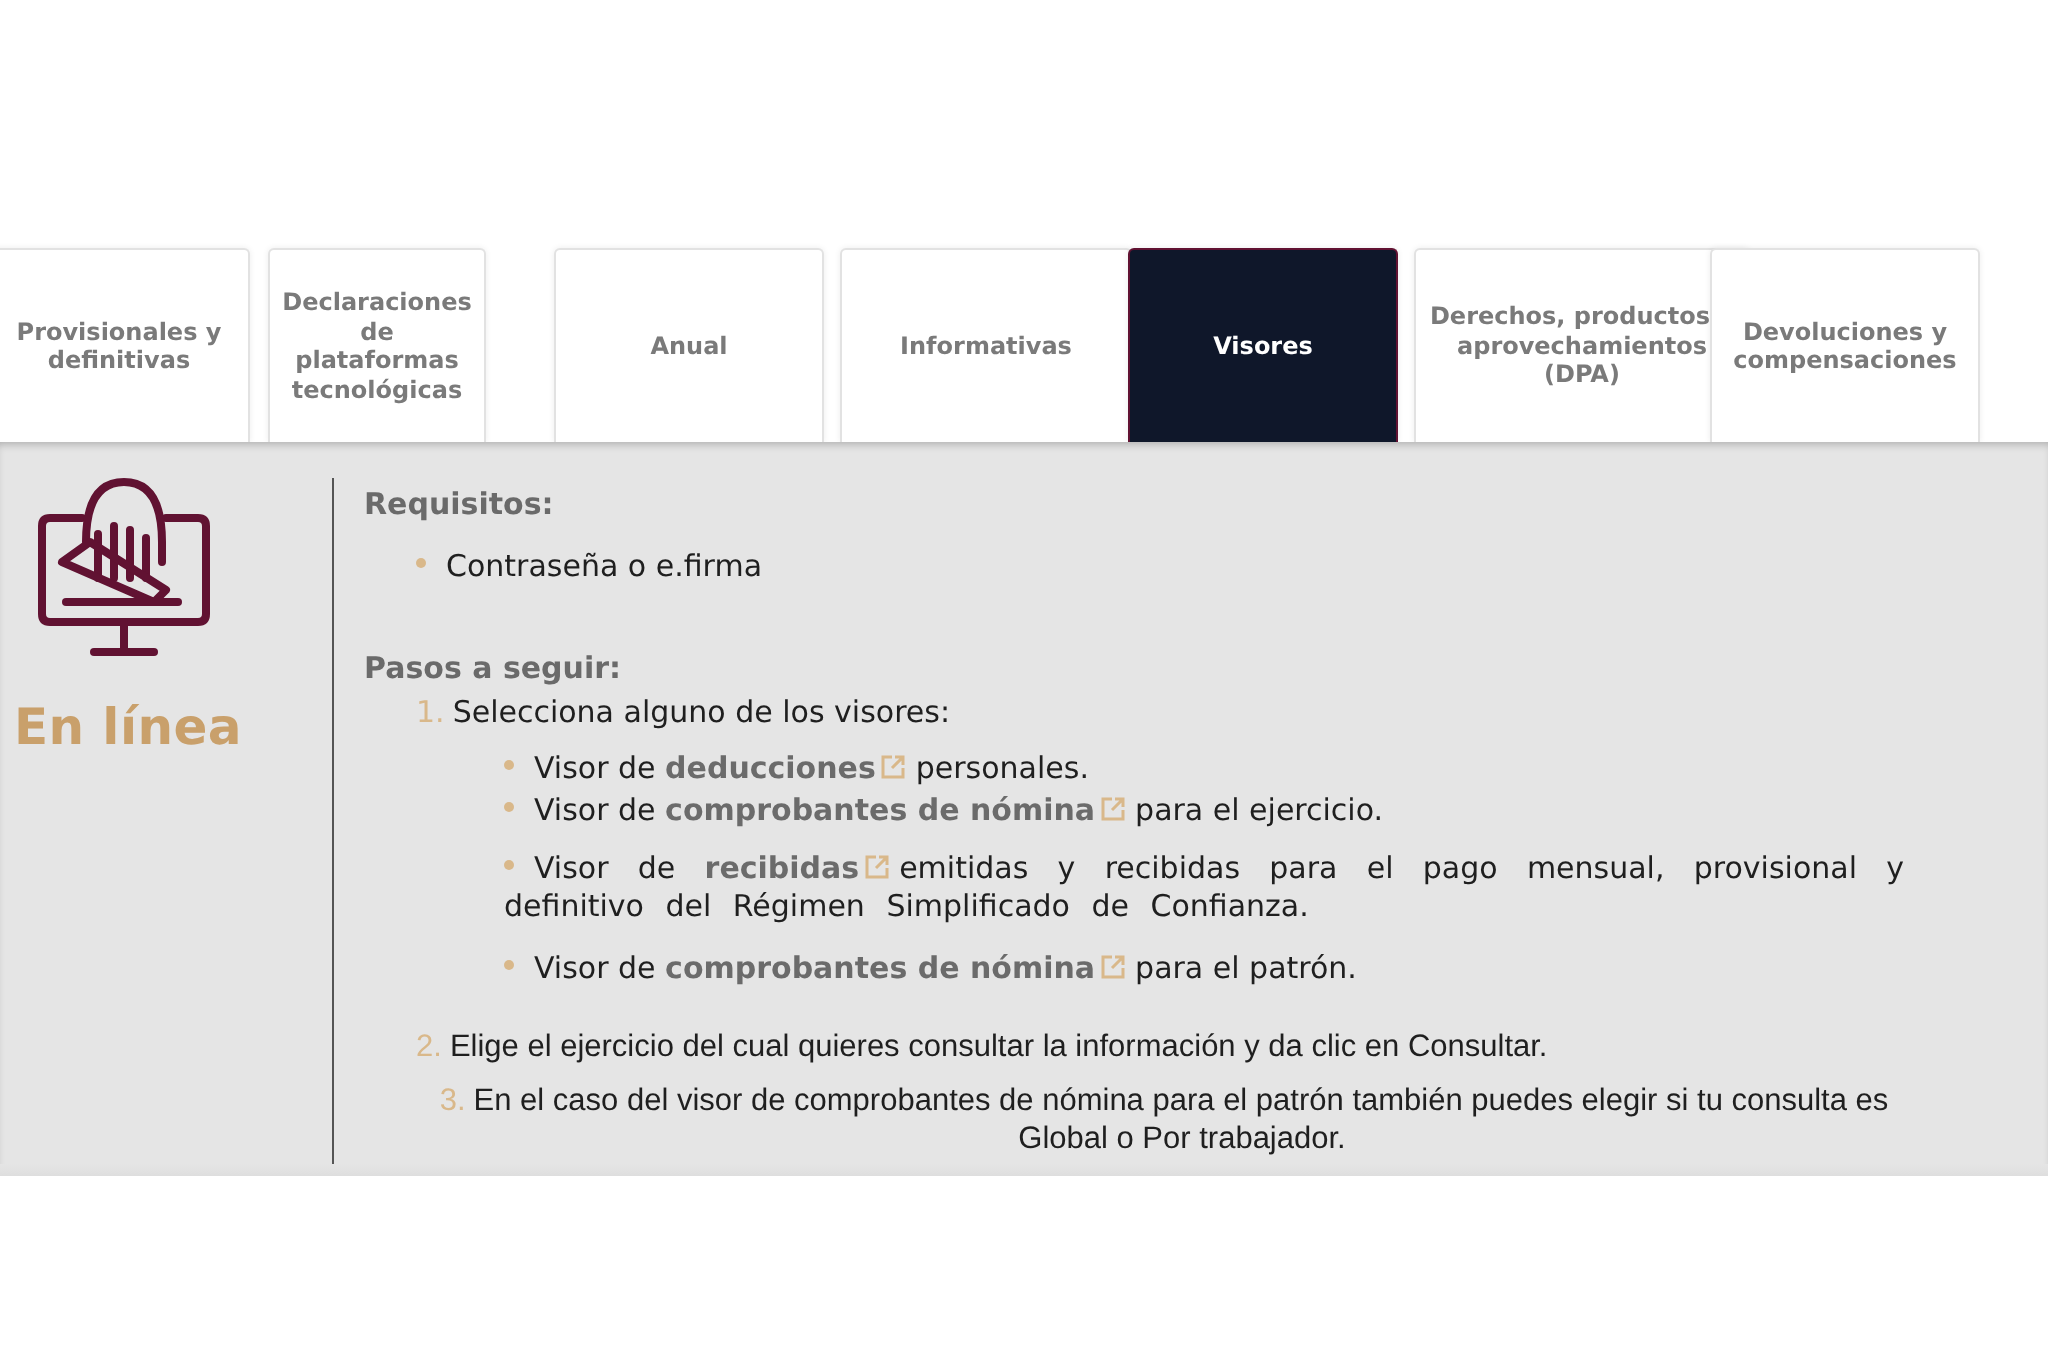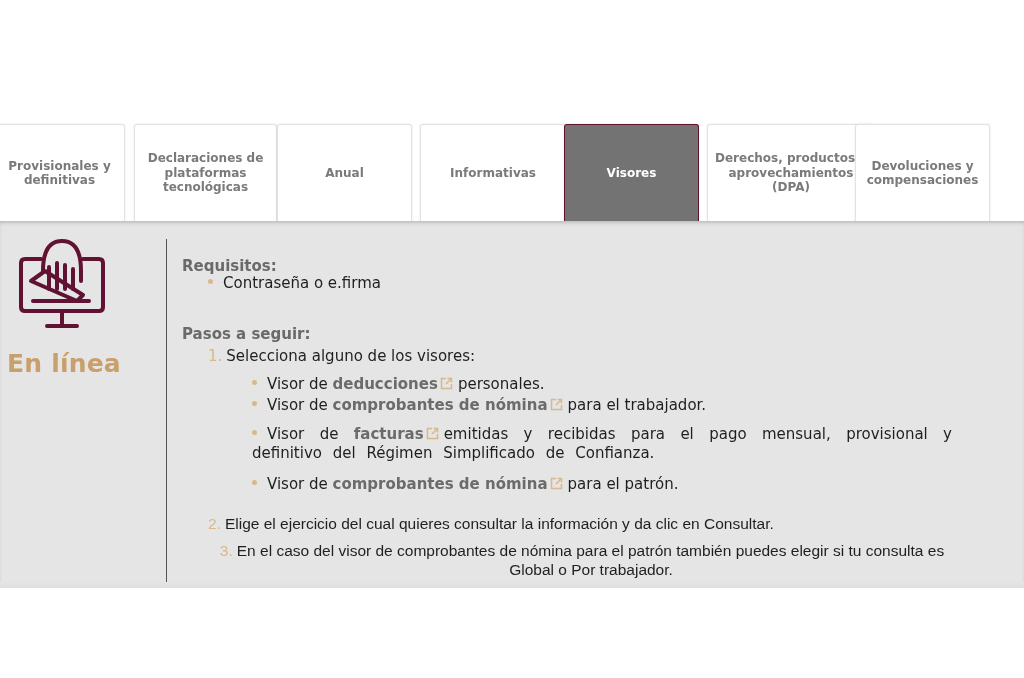--- a/index.html
+++ b/index.html
@@ -10,21 +10,21 @@
   .tab {
     position: absolute; top: 0; height: 97px;
     background: #ffffff; border: 1px solid #e2e2e2; border-bottom: none;
     border-radius: 3px 3px 0 0;
     box-shadow: 0 0 3px rgba(0,0,0,0.08);
     display: flex; align-items: center; justify-content: center;
     text-align: center; cursor: pointer;
     font-weight: bold; font-size: 12px; line-height: 14.5px; color: #7a7a7a;
     padding: 0 6px;
   }
-  .tab.active { background: #737373; color: #ffffff; border-color: #611232; }
+  .tab.active { background: #0f172a; color: #ffffff; border-color: #611232; }
 
   .panel {
     position: absolute; top: 221px; left: 0; width: 1024px; height: 367px;
     background: #e5e5e5;
     box-shadow: inset 0 3px 4px -2px rgba(0,0,0,0.25);
   }
   .panel-bottom-fade {
     position: absolute; left: 0; right: 0; bottom: 0; height: 6px;
     background: linear-gradient(#e5e5e5, #dedede);
   }
@@ -32,21 +32,21 @@
   .side { position: absolute; left: 0; top: 0; width: 166px; height: 367px; padding-left: 32px; }
   .side .icon { position: absolute; left: 17px; top: 16px; width: 90px; height: 95px; }
   .side .label {
     position: absolute; left: 7px; top: 128px;
     font-size: 25px; font-weight: bold; color: #c9a06b; letter-spacing: 0.2px;
   }
   .divider { position: absolute; left: 166px; top: 18px; width: 1px; height: 349px; background: #555; }
 
   .content { position: absolute; left: 182px; top: 18px; width: 770px; color: #1f1f1f; }
   .heading { font-size: 15px; font-weight: bold; color: #6a6a6a; }
-  .req-heading { position: absolute; top: 18px; left: 0; text-align: center; }
+  .req-heading { position: absolute; top: 4px; left: 0; text-align: center; }
   .req-item { position: absolute; top: 35px; left: 26px; font-size: 15px; }
   .steps-heading { position: absolute; top: 86px; left: 0; }
 
   .bullet { display: inline-block; width: 5px; height: 5px; border-radius: 50%; background: #d9b88a; vertical-align: middle; margin-right: 10px; position: relative; top: -2px; }
   .num { color: #d9b88a; margin-right: 4px; }
 
   .line { position: absolute; font-size: 15px; line-height: 19px; white-space: nowrap; text-align: center; }
   .sub { left: 70px; }
   .link { color: #6b6b6b; font-weight: bold; }
   .ext {
@@ -56,21 +56,21 @@
   .justify { white-space: normal; text-align: justify; text-align-last: left; }
   .step-text { font-family: "Liberation Sans", sans-serif; font-size: 15.5px; }
 </style>
 </head>
 <body>
 
 <div class="tabs">
   <div class="tab" style="left:-6px;width:131px;">
       <span>Provisionales y definitivas</span>
     </div>
-  <div class="tab" style="left:134px;width:143px;">
+  <div class="tab" style="left:134px;width:109px;">
       <span>Declaraciones de plataformas tecnológicas</span>
     </div>
   <div class="tab" style="left:277px;width:135px;text-align:center;">
       <span>Anual</span>
     </div>
   <div class="tab" style="left:420px;width:146px;">
       <span>Informativas</span>
     </div>
   <div class="tab active" style="left:564px;width:135px;">
       <span>Visores</span>
@@ -114,25 +114,25 @@
       <span class="bullet"></span><span>Visor de </span><span class="link">deducciones</span><svg class="ext" viewBox="0 0 13 13" fill="none" stroke="#d9b88a" stroke-width="1.5">
           <path d="M6 1.5 H1.5 V11.5 H11.5 V7"></path>
           <path d="M7.5 1.5 H11.5 V5.5 M11.5 1.5 L6 7"></path>
         </svg><span>personales.</span>
     </div>
 
     <div class="line sub" style="top:157px;">
       <span class="bullet"></span><span>Visor de </span><span class="link">comprobantes de nómina</span><svg class="ext" viewBox="0 0 13 13" fill="none" stroke="#d9b88a" stroke-width="1.5">
           <path d="M6 1.5 H1.5 V11.5 H11.5 V7"></path>
           <path d="M7.5 1.5 H11.5 V5.5 M11.5 1.5 L6 7"></path>
-        </svg><span>para el trabajador.</span>
+        </svg><span>para el ejercicio.</span>
     </div>
 
     <div class="line sub justify" style="top:186px;width:700px;word-spacing:6px;">
-      <span class="bullet"></span><span>Visor de </span><span class="link">facturas</span><svg class="ext" viewBox="0 0 13 13" fill="none" stroke="#d9b88a" stroke-width="1.5">
+      <span class="bullet"></span><span>Visor de </span><span class="link">recibidas</span><svg class="ext" viewBox="0 0 13 13" fill="none" stroke="#d9b88a" stroke-width="1.5">
           <path d="M6 1.5 H1.5 V11.5 H11.5 V7"></path>
           <path d="M7.5 1.5 H11.5 V5.5 M11.5 1.5 L6 7"></path>
         </svg><span>emitidas y recibidas para el pago mensual, provisional y definitivo del Régimen Simplificado de Confianza.</span>
     </div>
 
     <div class="line sub" style="top:236px;">
       <span class="bullet"></span><span>Visor de </span><span class="link">comprobantes de nómina</span><svg class="ext" viewBox="0 0 13 13" fill="none" stroke="#d9b88a" stroke-width="1.5">
           <path d="M6 1.5 H1.5 V11.5 H11.5 V7"></path>
           <path d="M7.5 1.5 H11.5 V5.5 M11.5 1.5 L6 7"></path>
         </svg><span>para el patrón.</span>

